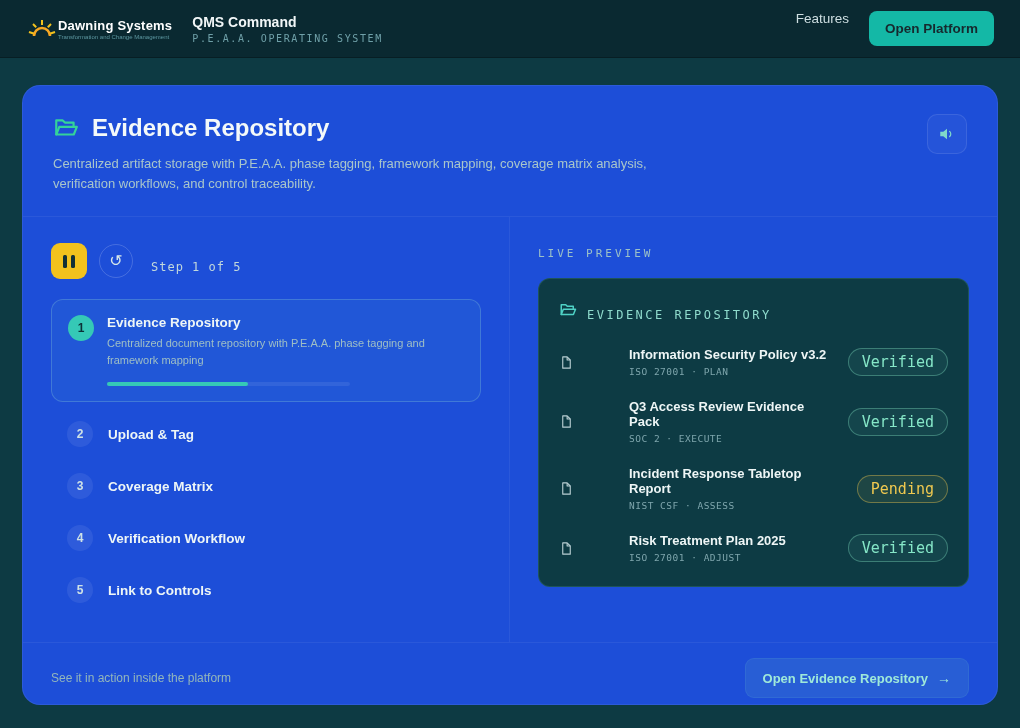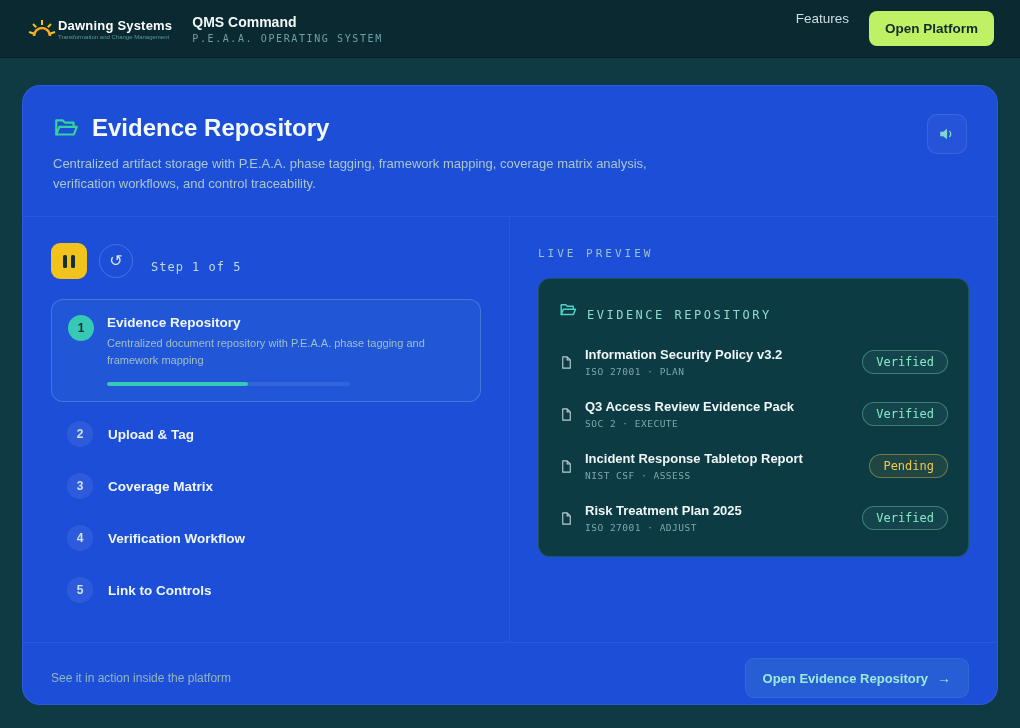--- a/index.html
+++ b/index.html
@@ -25,21 +25,21 @@
   .logo svg { width: 32px; height: 24px; }
   .logo-text { display: flex; flex-direction: column; }
   .logo-name { font-size: 13px; font-weight: 700; color: #ffffff; letter-spacing: 0.2px; }
   .logo-tagline { font-size: 6px; color: #5d98a1; margin-top: 1px; }
   .app-title { display: flex; flex-direction: column; }
   .app-name { font-size: 14px; font-weight: 700; color: #f2f7f8; }
   .app-sub { font-size: 10px; letter-spacing: 1.6px; color: #6fa0a8; margin-top: 3px; }
   .nav-right { display: flex; align-items: flex-start; gap: 20px; }
   .features-link { font-size: 13.5px; color: #cfdfe2; text-decoration: none; cursor: pointer; }
   .cta-yellow {
-    background: #bef264; color: #16292e; font-weight: 700; font-size: 13.5px;
+    background: #14b8a6; color: #16292e; font-weight: 700; font-size: 13.5px;
     border: none; border-radius: 8px; padding: 10px 16px; cursor: pointer;
     font-family: "Liberation Sans", sans-serif;
   }
 
   
   .main { padding: 27px 22px 0; }
   .card {
     background: #1d4ed8;
     border: 1px solid rgba(255,255,255,0.07);
     border-radius: 18px;
@@ -109,26 +109,26 @@
   .panel {
     background: #0d3b44;
     border: 1px solid rgba(127,217,201,0.16);
     border-radius: 12px; padding: 18px 20px 12px;
   }
   .panel-header { display: flex; align-items: center; gap: 10px; margin-bottom: 14px; }
   .panel-header svg { width: 18px; height: 18px; }
   .panel-title { font-size: 12px; letter-spacing: 2.5px; color: #8fdccd; }
   .item { display: flex; align-items: center; gap: 11px; padding: 11px 0; }
   .item svg { width: 15px; height: 17px; color: #b9cfd3; flex-shrink: 0; }
-  .item-text { flex: 1; }
+  .item-text { flex: 1; margin-left: 44px; }
   .item-title { font-size: 13px; font-weight: 700; color: #eef6f6; }
   .item-meta { font-size: 9.5px; letter-spacing: 0.5px; color: #7fa6ad; margin-top: 4px; }
   .badge {
     font-family: "DejaVu Sans Mono", monospace;
-    font-size: 12px; padding: 4px 13px; border-radius: 999px; white-space: nowrap; text-align: center;
+    font-size: 15px; padding: 4px 13px; border-radius: 999px; white-space: nowrap; text-align: center;
   }
   .badge-verified { color: #86e7c8; border: 1px solid rgba(134,231,200,0.35); background: rgba(134,231,200,0.06); }
   .badge-pending { color: #f0c94f; border: 1px solid rgba(240,201,79,0.4); background: rgba(240,201,79,0.08); }
 
   
   .card-footer {
     border-top: 1px solid rgba(255,255,255,0.06);
     display: flex; align-items: center; justify-content: space-between;
     padding: 15px 28px;
     gap: 31px;

